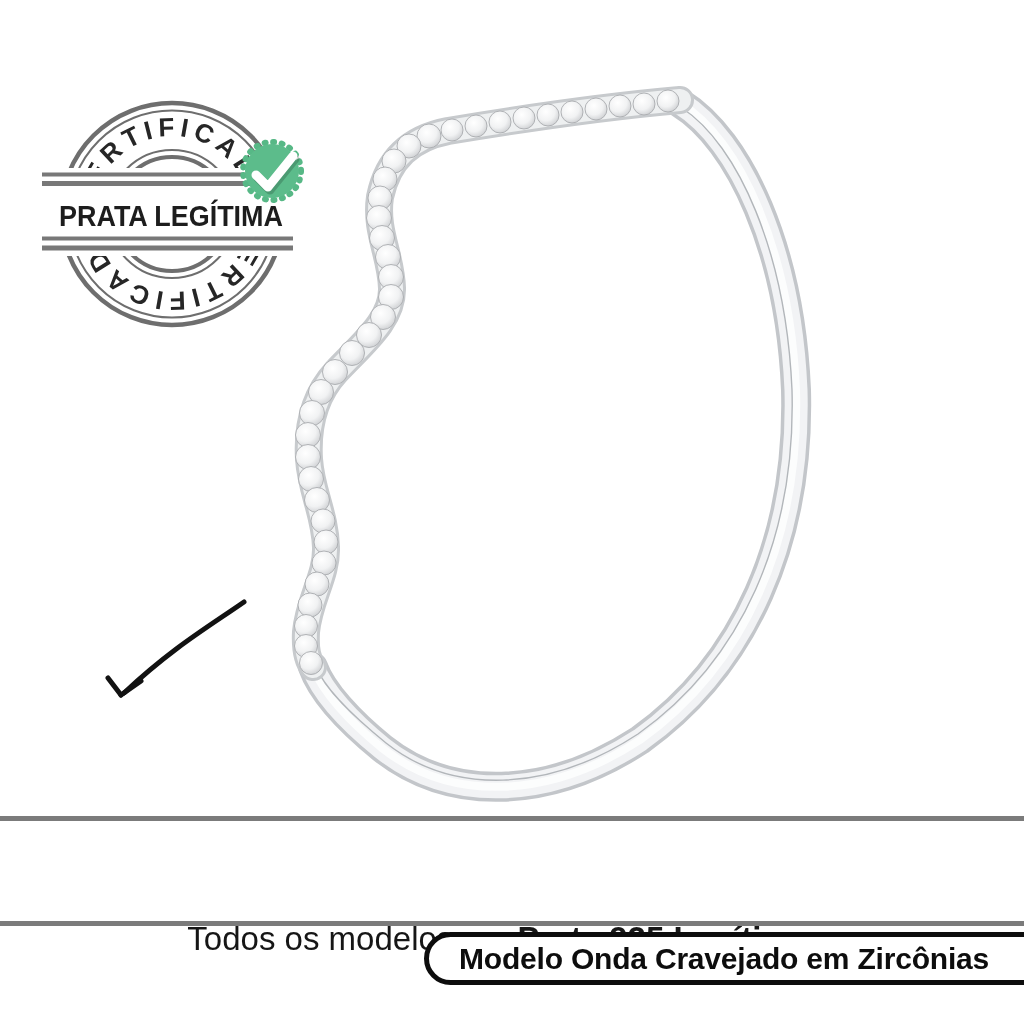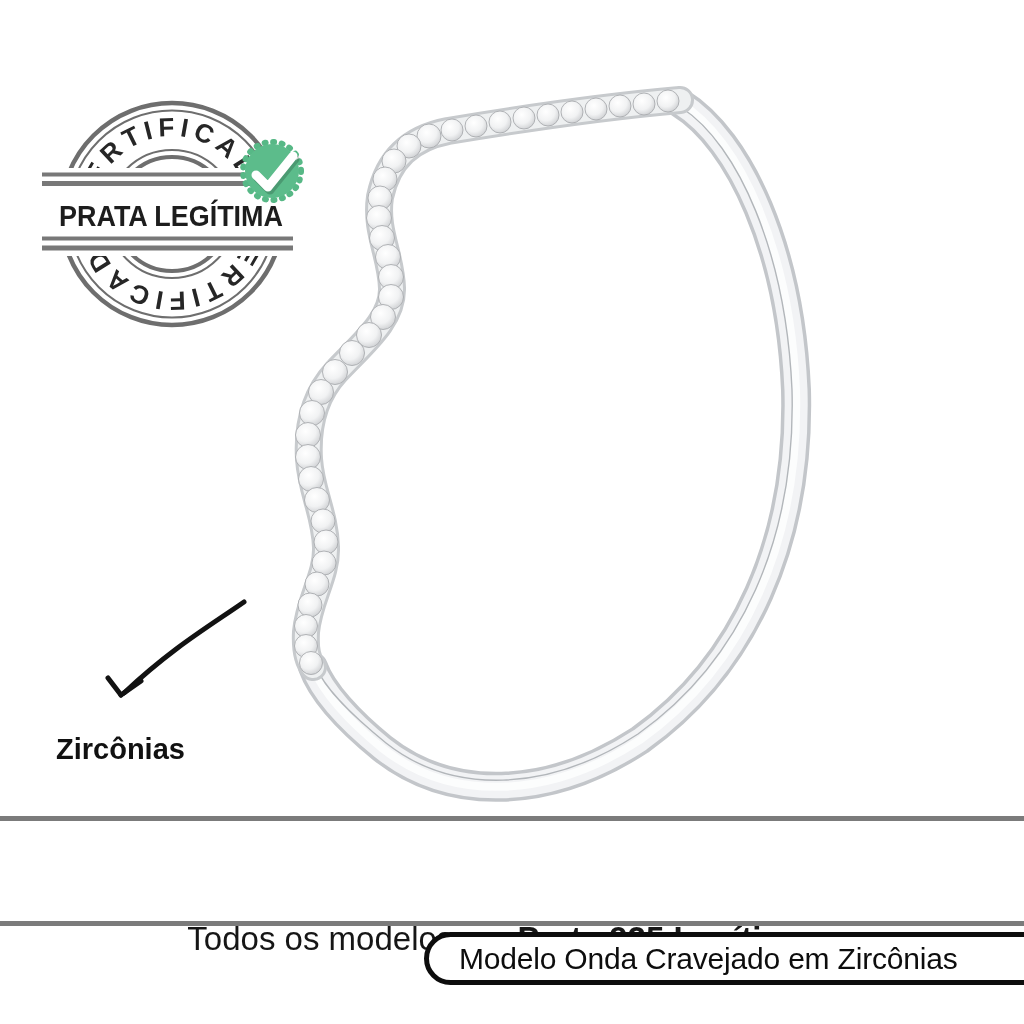--- a/index.html
+++ b/index.html
@@ -10,21 +10,21 @@
   .divider{position:absolute;left:0;width:1024px;height:5px;background:#7b7b7b;}
   .divider-1{top:816px;}
   .divider-2{top:921px;}
   .footer-text{position:absolute;left:0;top:824px;width:1024px;text-align:center;
                font-size:33px;line-height:46px;color:#161616;white-space:pre-wrap;}
   .footer-text b{font-weight:bold;}
   .zirconias-label{position:absolute;left:56px;top:733px;font-size:29px;font-weight:bold;color:#111;}
   .model-pill{position:absolute;left:424px;top:932px;width:660px;height:53px;box-sizing:border-box;
               background:#ffffff;border:5px solid #0d0d0d;border-radius:28px;
               display:flex;align-items:center;padding-left:30px;}
-  .model-pill span{font-size:30px;font-weight:normal;color:#0d0d0d;letter-spacing:-0.2px;white-space:nowrap;}
+  .model-pill span{font-size:30px;font-weight:bold;color:#0d0d0d;letter-spacing:-0.2px;white-space:nowrap;}
   .stamp-curved-text{font-size:26px;font-weight:bold;fill:#262626;letter-spacing:5px;}
   .stamp-center-text{font-size:30px;font-weight:bold;fill:#1d1d1d;}
 </style>
 </head>
 <body>
 
 <div class="canvas">
 
   <svg class="stage" viewBox="0 0 1024 1024">
     <defs>
@@ -124,21 +124,20 @@
       </g>
     </g>
 
     <g stroke="#121212" fill="none" stroke-width="5" stroke-linecap="round">
       <path d="M 244,602 C 208,627 172,648 124,693"></path>
       <path d="M 121,695 L 108,678"></path>
       <path d="M 121,695 L 141,681"></path>
     </g>
   </svg>
 
-  <div class="zirconias-label">Zircônias</div>
 
   <div class="divider divider-1"></div>
 
   <div class="footer-text">
     <div><span>Todos os modelos em </span><b>Prata 925 Legítima</b><span> e</span></div>
     
   </div>
 
   <div class="divider divider-2"></div>
 

